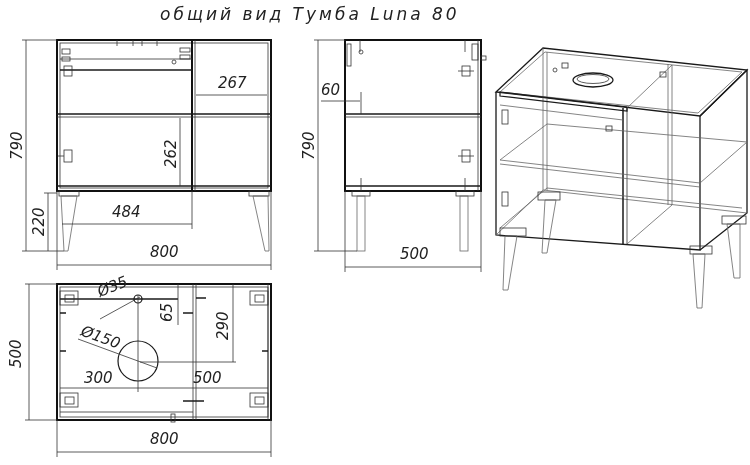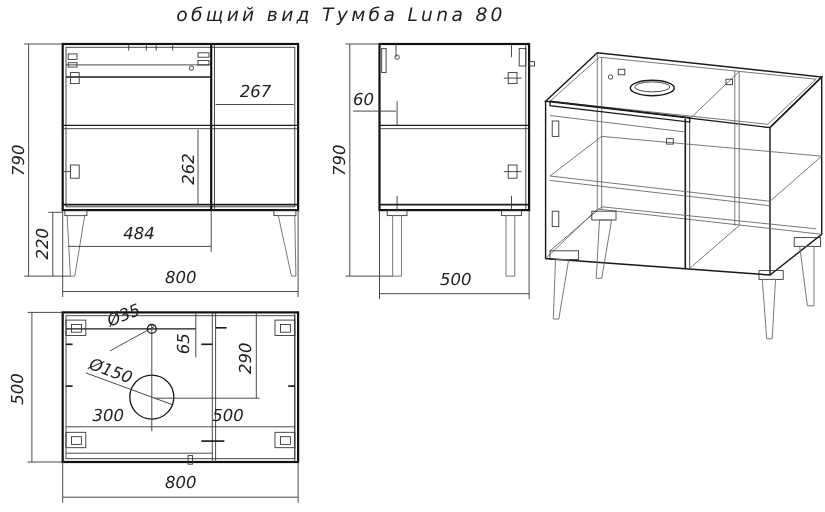--- a/index.html
+++ b/index.html
@@ -1,20 +1,20 @@
 <!DOCTYPE html>
 <html><head>
 <meta charset="utf-8">
 <style>
   html, body { margin: 0; padding: 0; background: #ffffff; }
   body { width: 750px; height: 465px; position: relative; overflow: hidden; font-family: "DejaVu Sans", sans-serif; }
   .title {
     position: absolute; left: 160px; top: 4px; width: 300px;
     font-family: "DejaVu Sans", sans-serif; font-style: italic; font-size: 17px;
-    letter-spacing: 3px; color: #222; font-weight: normal; text-align: center;
+    letter-spacing: 3px; color: #222; font-weight: normal;
   }
   svg { position: absolute; left: 0; top: 0; }
   .dim { font-family: "DejaVu Sans", sans-serif; font-style: italic; font-size: 15px; fill: #222; }
   .ln { stroke: #1a1a1a; fill: none; }
   .thin { stroke: #333; stroke-width: 0.8; fill: none; }
   .thick { stroke: #111; stroke-width: 2; fill: none; }
   .grey { stroke: #666; stroke-width: 0.8; fill: none; }
 </style>
 </head>
 <body>

